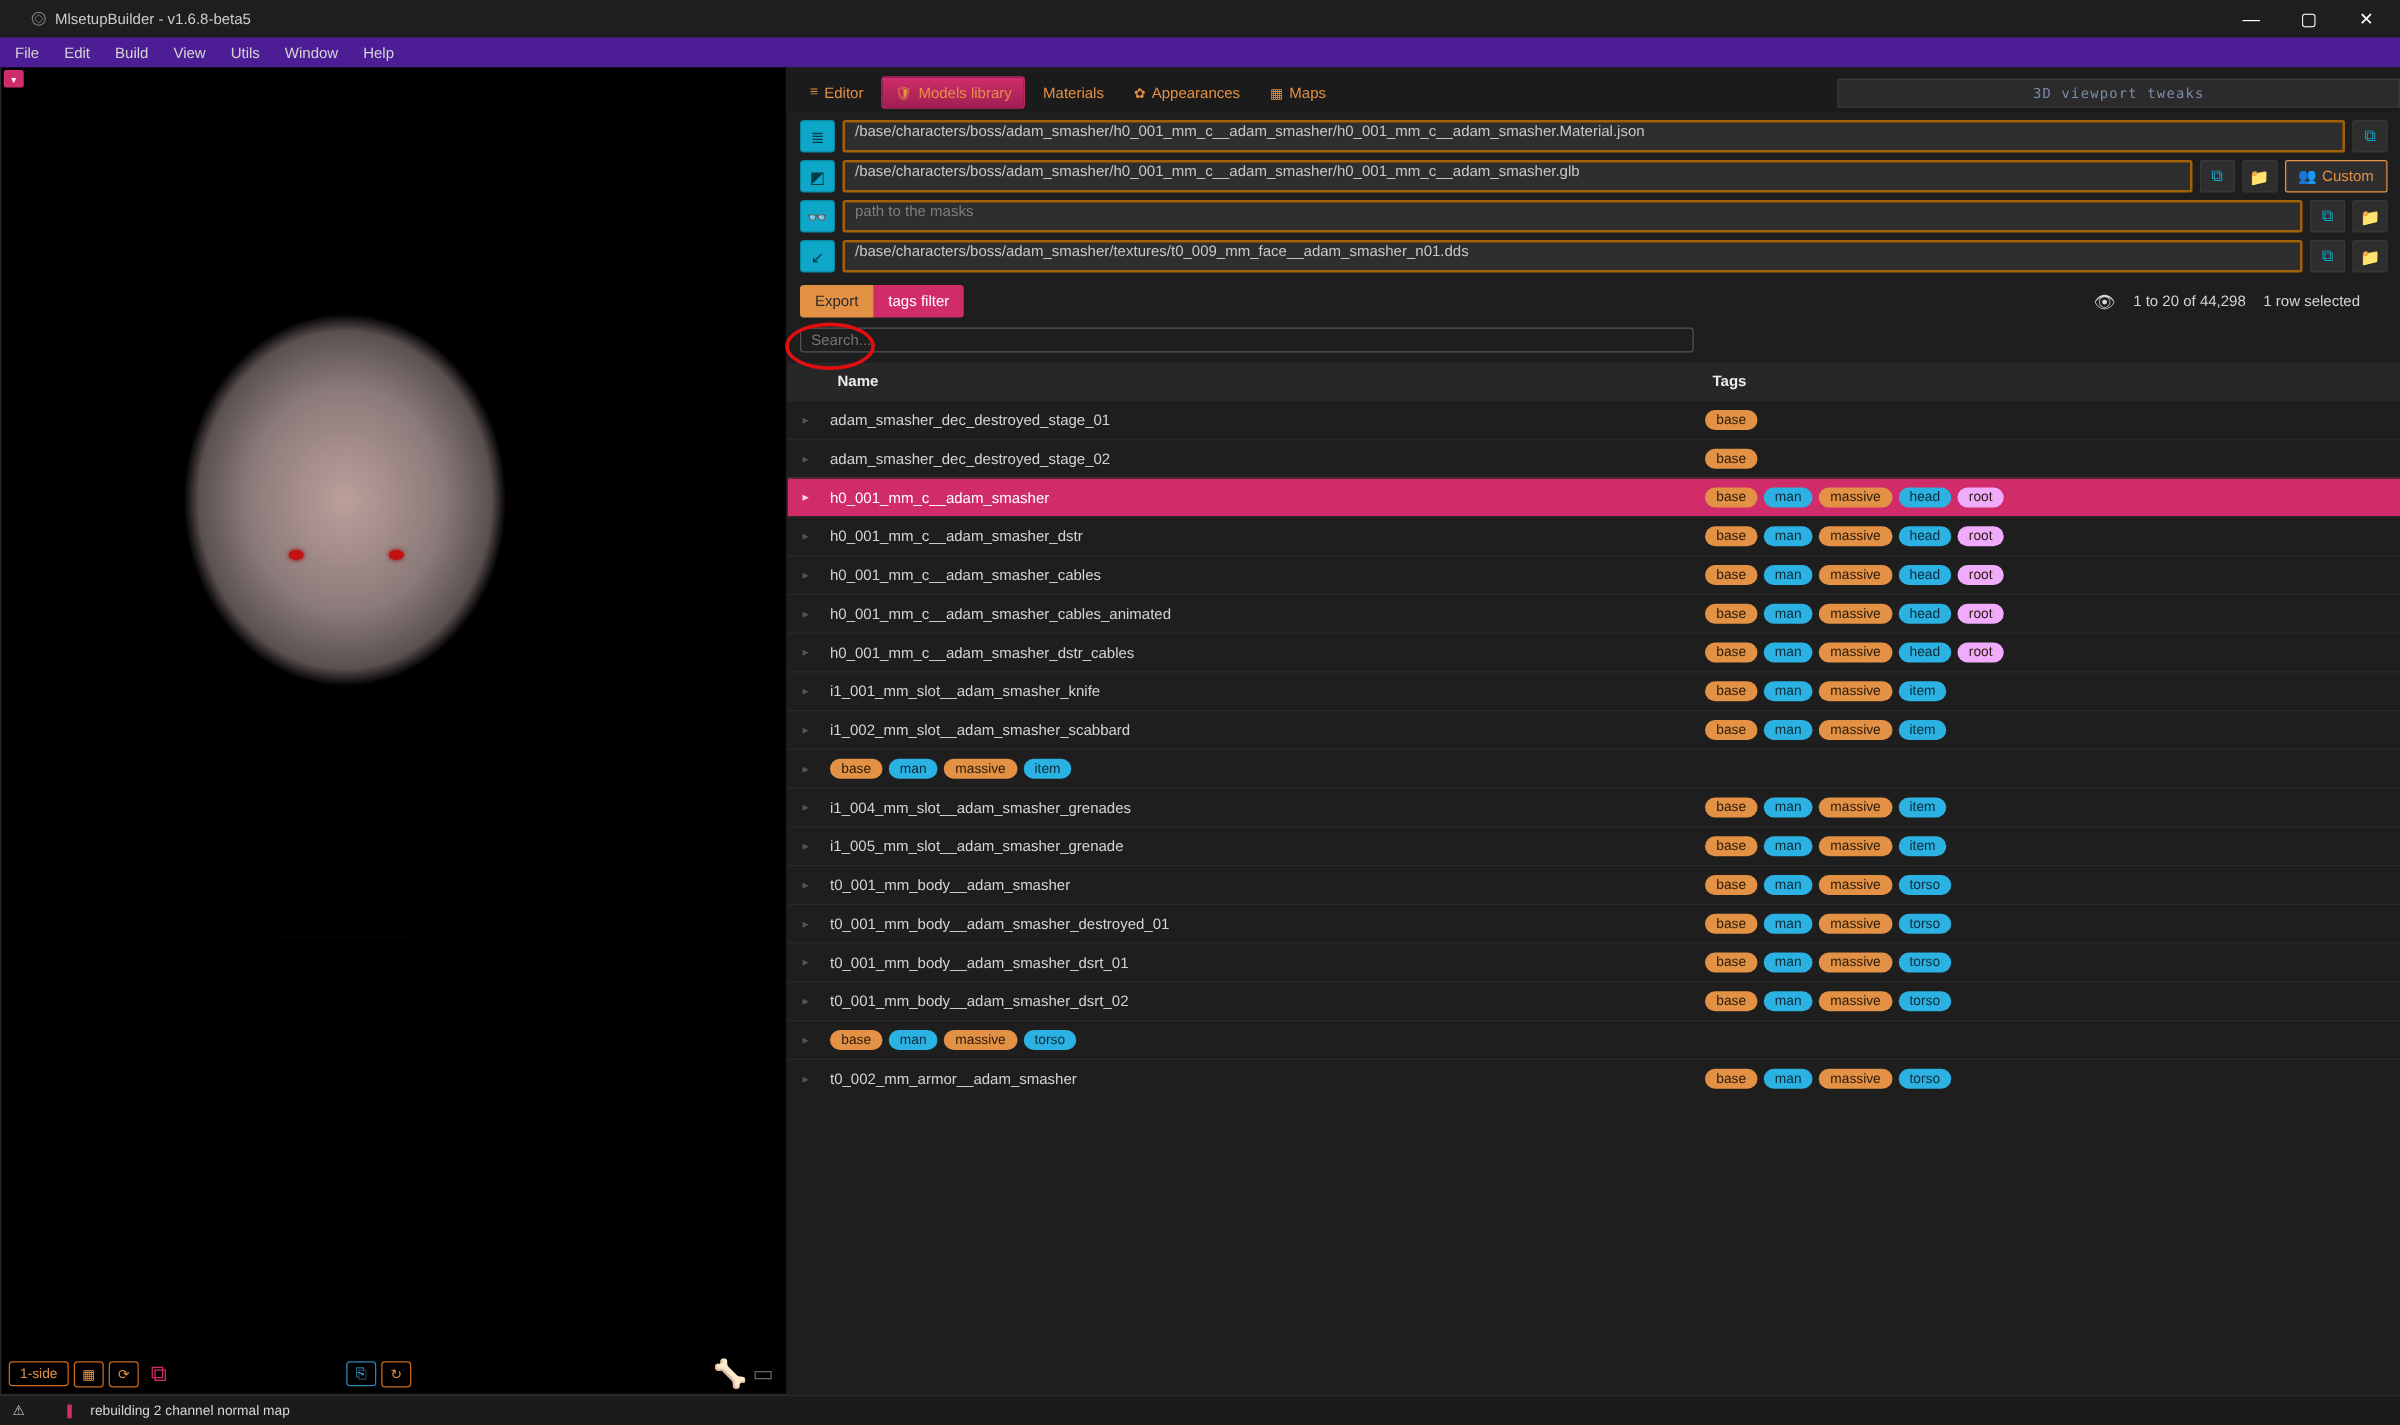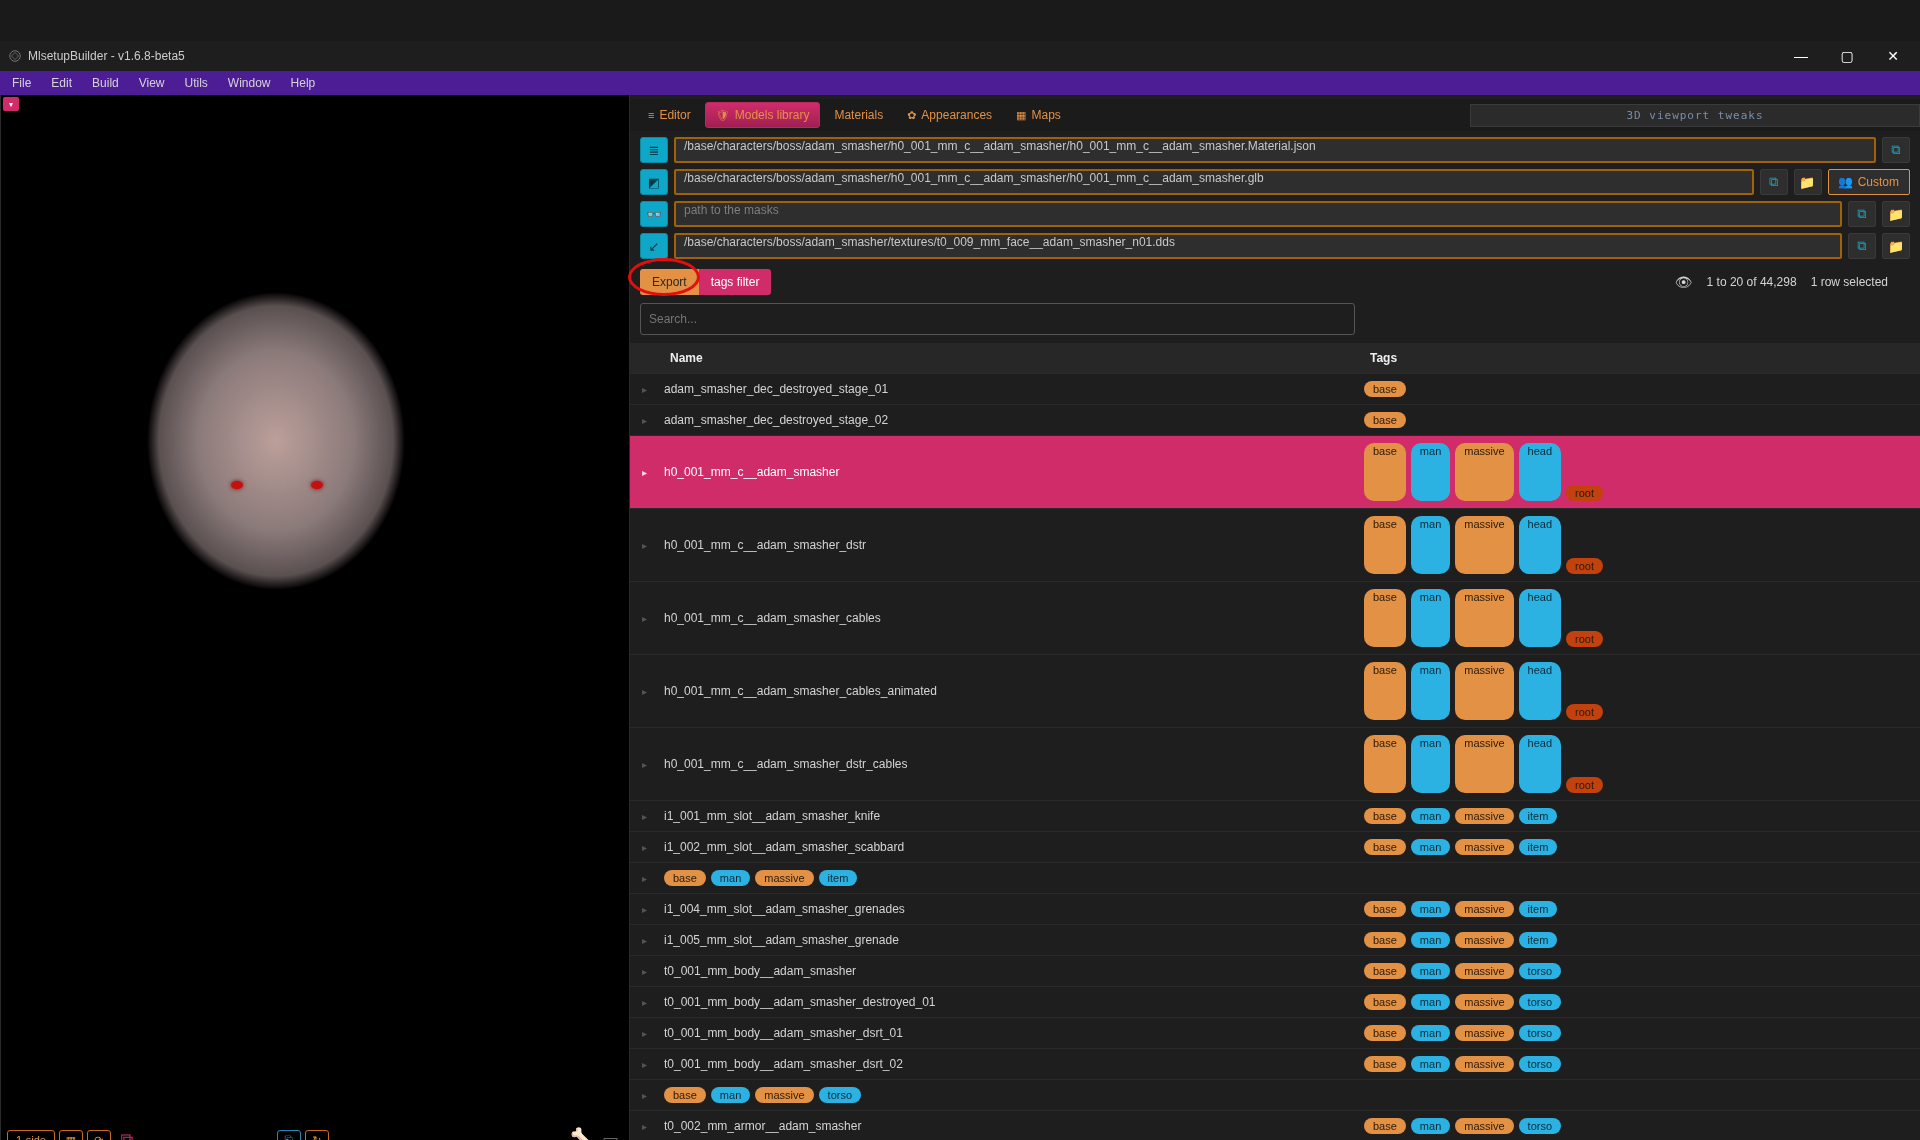--- a/index.html
+++ b/index.html
@@ -1,17 +1,17 @@
 <!DOCTYPE html>
 <html><head>
   <meta charset="utf-8">
   <style>
     * { margin: 0; padding: 0; box-sizing: border-box; font-family: "Segoe UI", sans-serif; }
     body { background: #1a1a1a; color: #d4d4d4; width: 1920px; height: 1140px; overflow: hidden; font-size: 13px; }
-    .titlebar { height: 30px; background: #1e1e1e; display: flex; align-items: center; padding-left: 8px; padding-right: 4px; margin-top: 41px; }
+    .titlebar { height: 30px; background: #1e1e1e; display: flex; align-items: center; padding-left: 24px; padding-right: 4px; }
     .titlebar-icon { width: 14px; height: 14px; margin-right: 6px; opacity: .7; }
     .titlebar-title { flex: 1; color: #ccc; font-size: 12px; }
     .win-btns { display: flex; }
     .win-btn { width: 46px; height: 30px; display: flex; align-items: center; justify-content: center; color: #fff; font-size: 14px; }
     .menubar { height: 24px; background: #4c1d95; display: flex; align-items: center; padding-left: 2px; }
     .menu-item { padding: 2px 10px; color: #d4d4d4; font-size: 12px; }
     .body-split { display: flex; height: calc(100% - 30px - 24px - 24px); }
     .viewport-col { width: 630px; display: flex; flex-direction: column; background: #000; border: 1px solid #2a2a2a; border-top: none; position: relative; }
     .vp-top-badge { width: 16px; height: 14px; background: #d02c6a; margin: 2px 0 0 2px; border-radius: 2px; display:flex; align-items:center; justify-content:center; color:#fff; font-size:8px; }
     .viewport { flex: 1; display: flex; align-items: center; justify-content: center; color: #666; font-size: 11px; overflow:hidden;}
@@ -45,39 +45,39 @@
     .path-input.placeholder{color:#7e7e7e;}
     .mini-btn { width: 28px; height: 26px; background: #2e2e2e; border: 1px solid #3a3a3a; border-radius: 2px; display:flex;align-items:center;justify-content:center;color:#16a3c3;font-size:13px;}
     .custom-btn { height: 26px; padding: 0 10px; background: #2e2e2e; border: 1px solid #e39145; color: #e39145; border-radius: 2px; font-size: 12px; display:flex;align-items:center;gap:4px;}
     .filters-row { display: flex; align-items: center; padding: 4px 10px 0; gap: 0; }
     .export-btn { background: #e39145; color: #2a2a2a; border: none; padding: 6px 12px; font-size: 12px; border-radius: 3px 0 0 3px; }
     .tagsfilter-btn { background: #d02c6a; color: #fff; border: none; padding: 6px 12px; font-size: 12px; border-radius: 0 3px 3px 0; }
     .annotation { position: absolute; left: 628px; top: 258px; width: 72px; height: 38px; border:3px solid #e10f0f; border-radius:50%; pointer-events:none;}
     .record-info { margin-left: auto; color: #d4d4d4; font-size: 12px; padding-right: 22px; display: flex; align-items: center; gap: 14px; }
     .record-info .eye{font-size:14px;}
     .search-row { padding: 8px 10px; }
-    .search-row input { width: 715px; height: 32px; background: transparent; border: 1px solid #555; color: #d4d4d4; padding: 0 8px; font-size: 12px; border-radius: 3px; }
+    .search-row input { width: 715px; height: 20px; background: transparent; border: 1px solid #555; color: #d4d4d4; padding: 0 8px; font-size: 12px; border-radius: 3px; }
     .table-head { display: flex; padding: 8px 12px 8px 40px; color: #eee; font-weight: 600; font-size: 12px; background: #272727; }
     .col-name { width: 700px; }
     .col-tags { flex: 1; }
     .rows { flex: 1; overflow-y: auto; position:relative; }
     .rows::-webkit-scrollbar{width:10px;}
     .rows::-webkit-scrollbar-thumb{background:#d02c6a;border-radius:2px;}
     .rows::-webkit-scrollbar-track{background:#2a2a2a;}
     .trow { display: flex; align-items: center; padding: 7px 12px 7px 12px; font-size: 12px; color: #d4d4d4; border-top: 1px solid #2a2a2a; }
     .trow .disc{width:22px;color:#555;font-size:10px;}
     .trow.selected { background: #d02c6a; color: #fff; }
     .trow.selected .disc{color:#ffd6e8;}
     .tags-cell { display: flex; gap: 5px; }
     .tag-pill { padding: 2px 9px; border-radius: 10px; font-size: 11px; font-weight: 500; }
     .tag-base { background: #e39145; color: #2a1a09; }
     .tag-man  { background: #2bb1e2; color: #0b2c3a; }
     .tag-massive { background: #e39145; color: #2a1a09; }
     .tag-head { background: #2bb1e2; color: #0b2c3a; }
-    .tag-root { background: #c2410c; color: #2a1a09; margin-top: 42px; }
+    .tag-root { background: #f0abfc; color: #2a1a09; }
     .tag-item { background: #2bb1e2; color: #0b2c3a; }
     .tag-torso{ background: #2bb1e2; color: #0b2c3a; }
     .statusbar { height: 24px; background: #1b1b1b; display: flex; align-items: center; padding: 0 10px; font-size: 11px; gap: 12px; border-top: 1px solid #2a2a2a; }
     .status-ico { width:14px;height:14px; }
     .status-pink{color:#d02c6a;}
   </style>
 </head>
 <body>
 
 <div class="titlebar">

